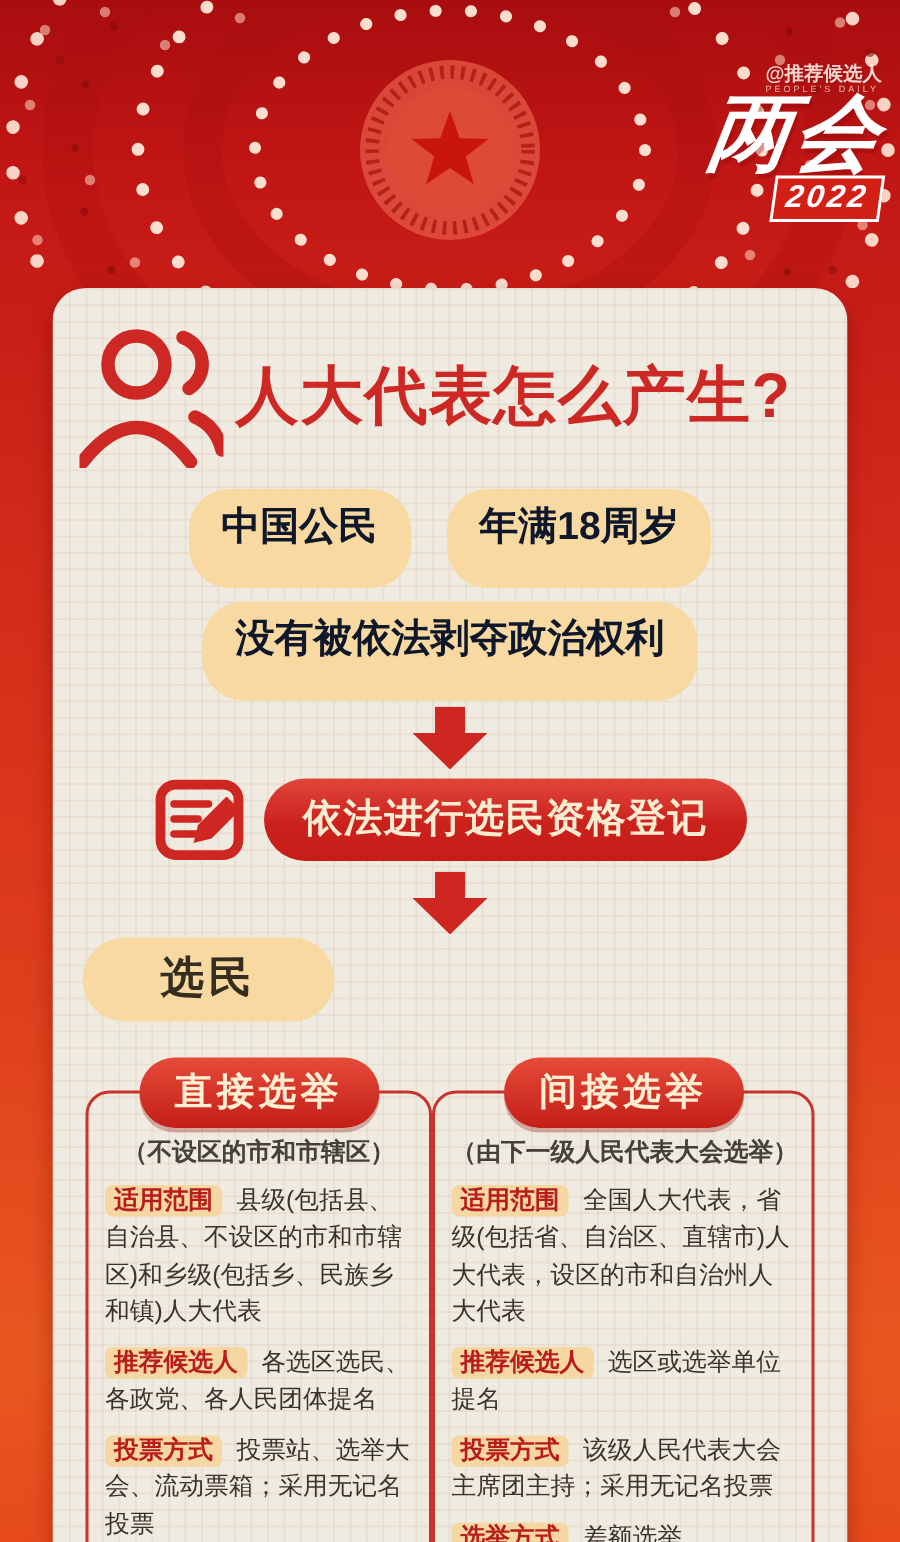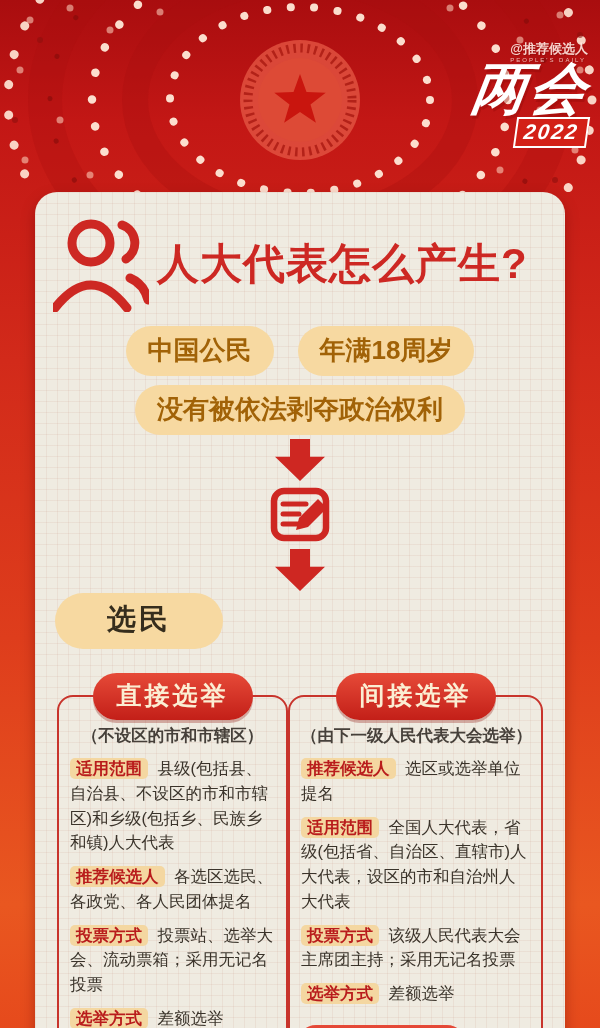--- a/index.html
+++ b/index.html
@@ -34,22 +34,22 @@
       linear-gradient(90deg,rgba(205,150,135,.14) 1px,transparent 1px);
     background-size:11px 11px;
     box-shadow:0 6px 14px rgba(90,5,5,.35);
   }
   .title-row{display:flex;align-items:center;gap:8px;margin:8px 0 14px -2px;}
   .title-icon{flex:0 0 auto;}
   .page-title{color:#cd2823;font-size:42px;font-weight:900;letter-spacing:1px;line-height:1.05;white-space:nowrap;}
   
   .qual-row{display:flex;justify-content:center;gap:24px;}
   .qual-row + .qual-row{margin-top:9px;}
-  .pill-tan{background:#f7d9a1;color:#a16207;font-weight:800;font-size:26px;
-    padding:7px 22px 8px;border-radius:27px;white-space:nowrap;}
+  .pill-tan{background:#f7d9a1;color:#0f172a;font-weight:800;font-size:26px;
+    padding:7px 22px 24px;border-radius:27px;white-space:nowrap;}
   
   .arrow{width:50px;height:42px;margin:4px auto 2px;background:#ce2722;
     clip-path:polygon(30% 0,70% 0,70% 42%,100% 42%,50% 100%,0 42%,30% 42%);}
   
   .register-row{display:flex;align-items:center;justify-content:center;gap:12px;margin:2px 0;}
   .register-pill{background:linear-gradient(180deg,#e0463a 0%,#cb211d 55%,#c41d18 100%);
     color:#f9ecd0;font-size:26px;font-weight:800;letter-spacing:1px;
     padding:9px 26px 11px;border-radius:32px;white-space:nowrap;}
   
   .voter-row{text-align:left;margin:2px 0 0;}
@@ -144,20 +144,21 @@
     <div class="arrow"></div>
 
     <div class="register-row">
       <svg width="62" height="62" viewBox="0 0 62 62" fill="none" aria-hidden="true">
         <rect x="5" y="8" width="52" height="47" rx="10" stroke="#ce2722" stroke-width="6.5"></rect>
         <line x1="14" y1="21" x2="37" y2="21" stroke="#ce2722" stroke-width="5" stroke-linecap="round"></line>
         <line x1="14" y1="31" x2="30" y2="31" stroke="#ce2722" stroke-width="5" stroke-linecap="round"></line>
         <line x1="14" y1="41" x2="30" y2="41" stroke="#ce2722" stroke-width="5" stroke-linecap="round"></line>
         <path d="M49,16 l9,9 -19,19 -12,3 3,-12 Z" fill="#ce2722"></path>
       </svg>
+      <span class="register-pill">依法进行选民资格登记</span>
     </div>
 
     <div class="arrow"></div>
 
     <div class="voter-row">
       <span class="voter-pill">选民</span>
     </div>
 
     <div class="columns">
 
@@ -180,26 +181,26 @@
           <span class="label-chip">选举方式</span>
           <span>差额选举</span>
         </p>
 
       </div>
 
       <div class="col">
         <div class="col-header">间接选举</div>
         <div class="col-sub">（由下一级人民代表大会选举）</div>
         <p>
+          <span class="label-chip">适用范围</span>
+          <span>全国人大代表，省级(包括省、自治区、直辖市)人大代表，设区的市和自治州人大代表</span>
+        </p>
+        <p>
           <span class="label-chip">推荐候选人</span>
           <span>选区或选举单位提名</span>
-        </p>
-        <p>
-          <span class="label-chip">适用范围</span>
-          <span>全国人大代表，省级(包括省、自治区、直辖市)人大代表，设区的市和自治州人大代表</span>
         </p>
         <p>
           <span class="label-chip">投票方式</span>
           <span>该级人民代表大会主席团主持；采用无记名投票</span>
         </p>
         <p>
           <span class="label-chip">选举方式</span>
           <span>差额选举</span>
         </p>
         <div class="win-pill">怎样才能当选?</div>

